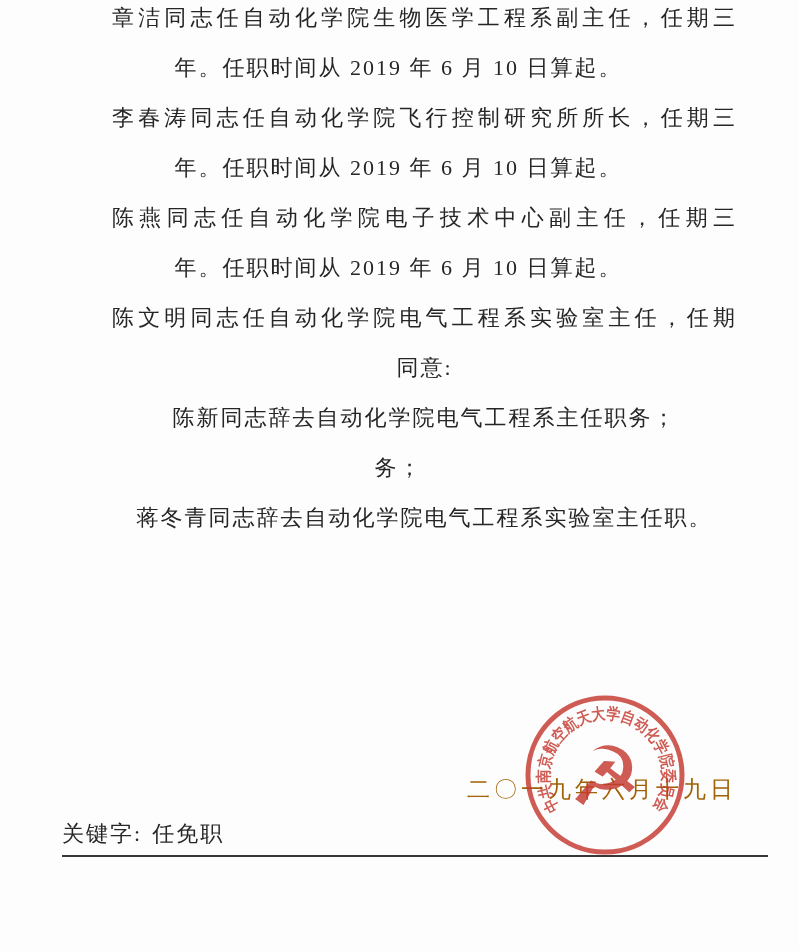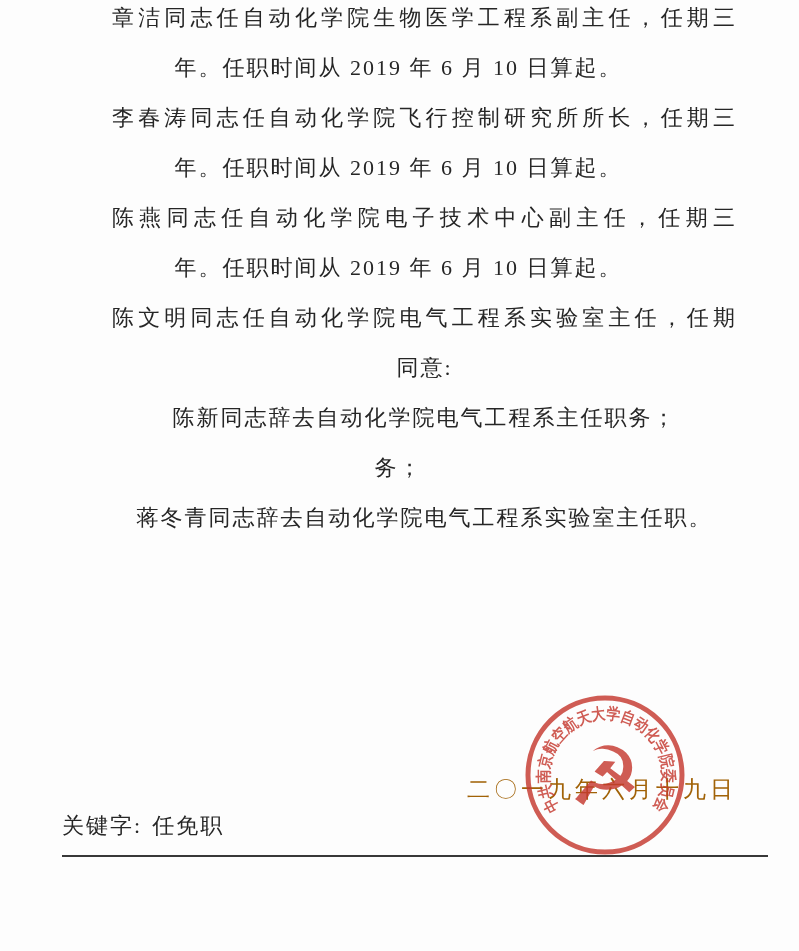--- a/index.html
+++ b/index.html
@@ -40,21 +40,21 @@
     width:168px;height:168px;
     opacity:0.82;
     pointer-events:none;
   }
   .footer-row{
     position:absolute;
     left:62px;width:706px;
     border-bottom:2px solid #383838;
     font-size:22px;letter-spacing:2px;
     display:flex;align-items:flex-end;
-    padding-bottom:14px;
+    padding-bottom:6px;
     box-sizing:border-box;
   }
   .footer-row .label{margin-right:10px;}
   .row-keyword{top:823px;height:34px;}
   .row-cc{top:888px;height:32px;}
   .seal-ring-text{
     font-family:"Liberation Serif","DejaVu Serif",serif;
     font-weight:bold;
   }
   .seal-symbol{

